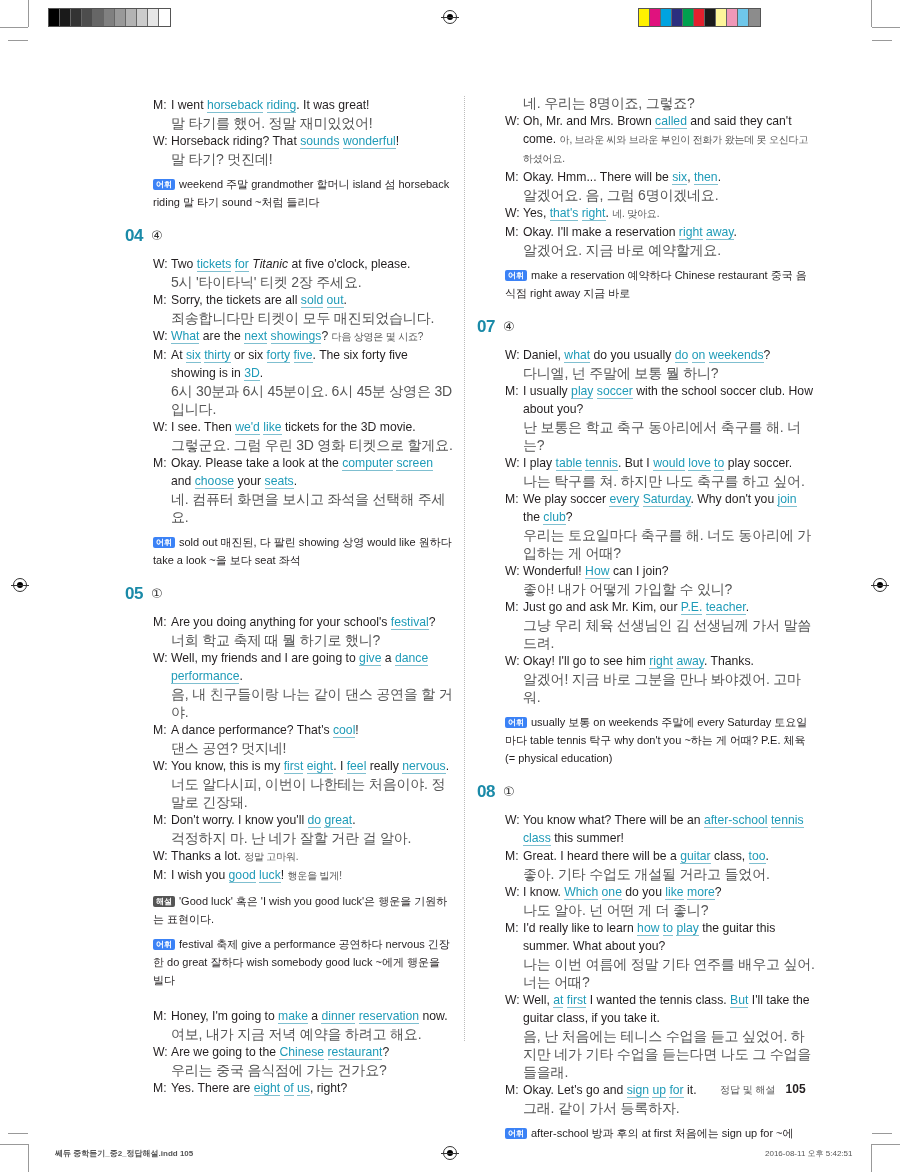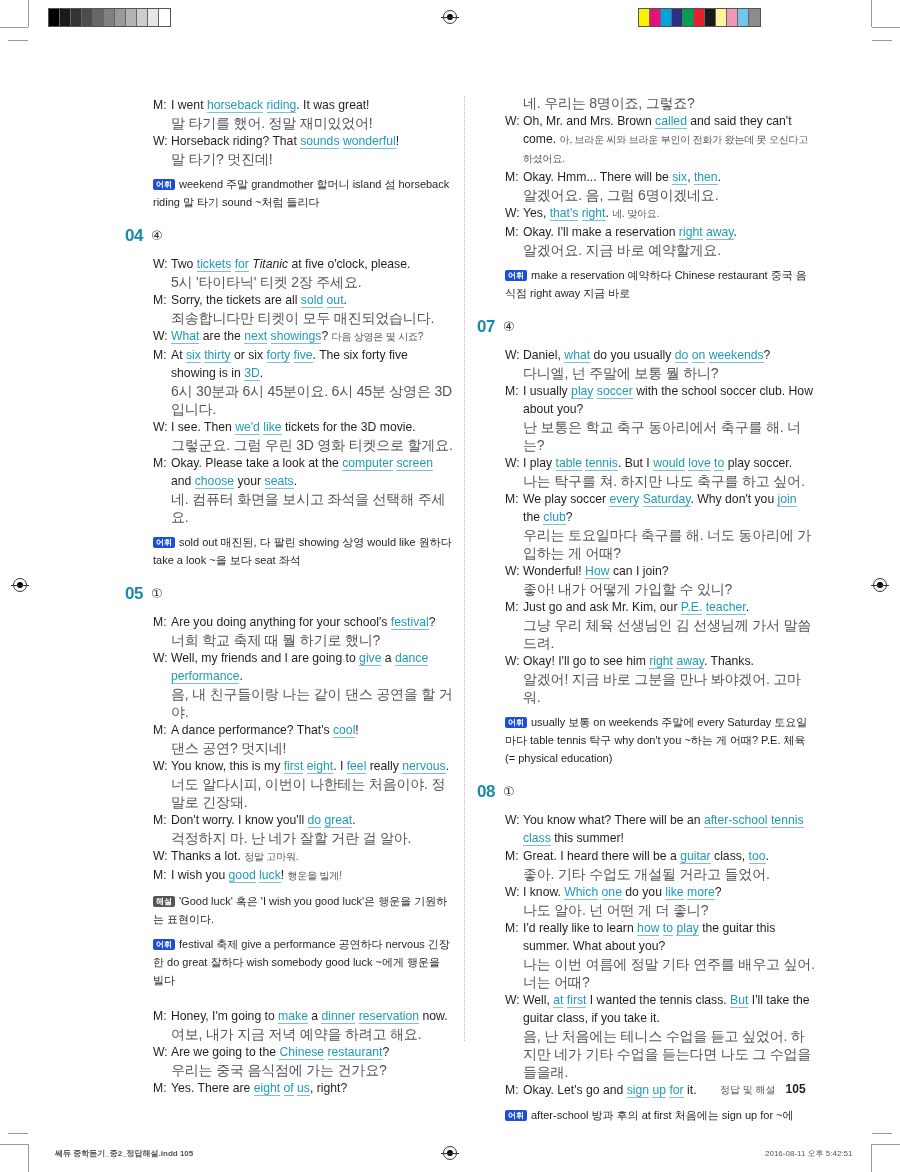--- a/index.html
+++ b/index.html
@@ -23,21 +23,21 @@
   .sec-ans{font-size:13px;margin-left:8px;color:#333;}
 
   .line{display:flex;}
   .spk{width:18px;flex:none;}
   .txt{flex:1;}
   .ko{font-size:14px;color:#555;padding-left:18px;line-height:18px;letter-spacing:-0.2px;}
   .ko-inline{font-size:10px;color:#555;letter-spacing:-0.2px;}
   .bl{color:#1f9bb8;border-bottom:1px solid #7fbfd0;padding-bottom:0;}
   .gap{height:7px;}
   .note{font-size:11px;line-height:18px;color:#231f20;}
-  .tag{display:inline-block;font-size:8px;line-height:11px;color:#fff;background:#1d4ed8;border-radius:2px;padding:0 3px;margin-right:4px;vertical-align:1px;font-weight:bold;}
+  .tag{display:inline-block;font-size:8px;line-height:11px;color:#fff;background:#3b82f6;border-radius:2px;padding:0 3px;margin-right:4px;vertical-align:1px;font-weight:bold;}
   .tag.dark{background:#555;}
 
   .folio{position:absolute;left:720px;top:1082px;font-size:10px;color:#555;}
   .folio b{font-size:12px;color:#231f20;margin-left:10px;}
   .slug{position:absolute;top:1148px;font-size:8px;color:#555;}
 </style>
 </head>
 <body>
 
 <div class="bar" style="left:48px;">
@@ -288,20 +288,21 @@
     <div class="ko">나는 이번 여름에 정말 기타 연주를 배우고 싶어. 너는 어때?</div>
     <div class="line">
       <span class="spk">W:</span>
       <span class="txt">Well, <span class="bl">at</span> <span class="bl">first</span> I wanted the tennis class. <span class="bl">But</span> I'll take the guitar class, if you take it.</span>
     </div>
     <div class="ko">음, 난 처음에는 테니스 수업을 듣고 싶었어. 하지만 네가 기타 수업을 듣는다면 나도 그 수업을 들을래.</div>
     <div class="line">
       <span class="spk">M:</span>
       <span class="txt">Okay. Let's go and <span class="bl">sign</span> <span class="bl">up</span> <span class="bl">for</span> it.</span>
     </div>
+    <div class="ko">그래. 같이 가서 등록하자.</div>
     <div class="gap"></div>
     <div class="note"><span class="tag">어휘</span>after-school 방과 후의 at first 처음에는 sign up for ~에</div>
   </div>
 
 <div class="folio">
   <span>정답 및 해설</span><b>105</b>
 </div>
 <div class="slug" style="left:55px;font-weight:bold;">쎄듀 중학듣기_중2_정답해설.indd   105</div>
 <div class="slug" style="left:765px;">2016-08-11   오후 5:42:51</div>
 

